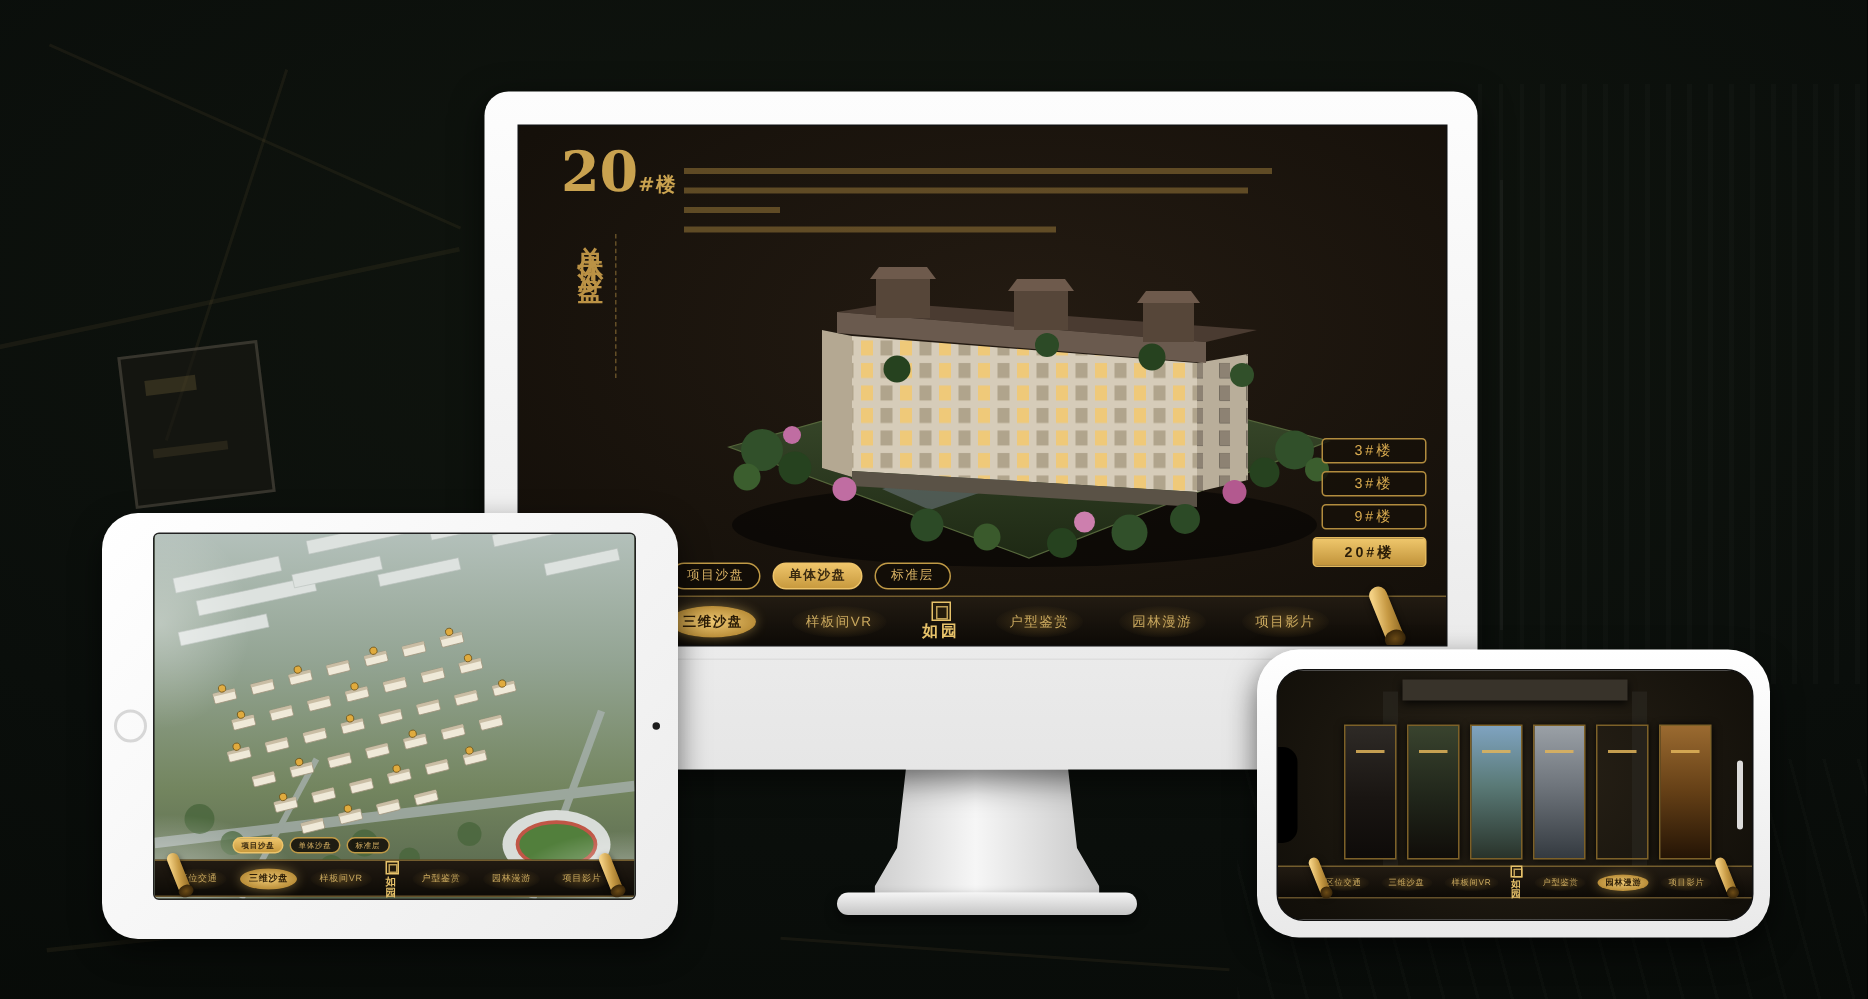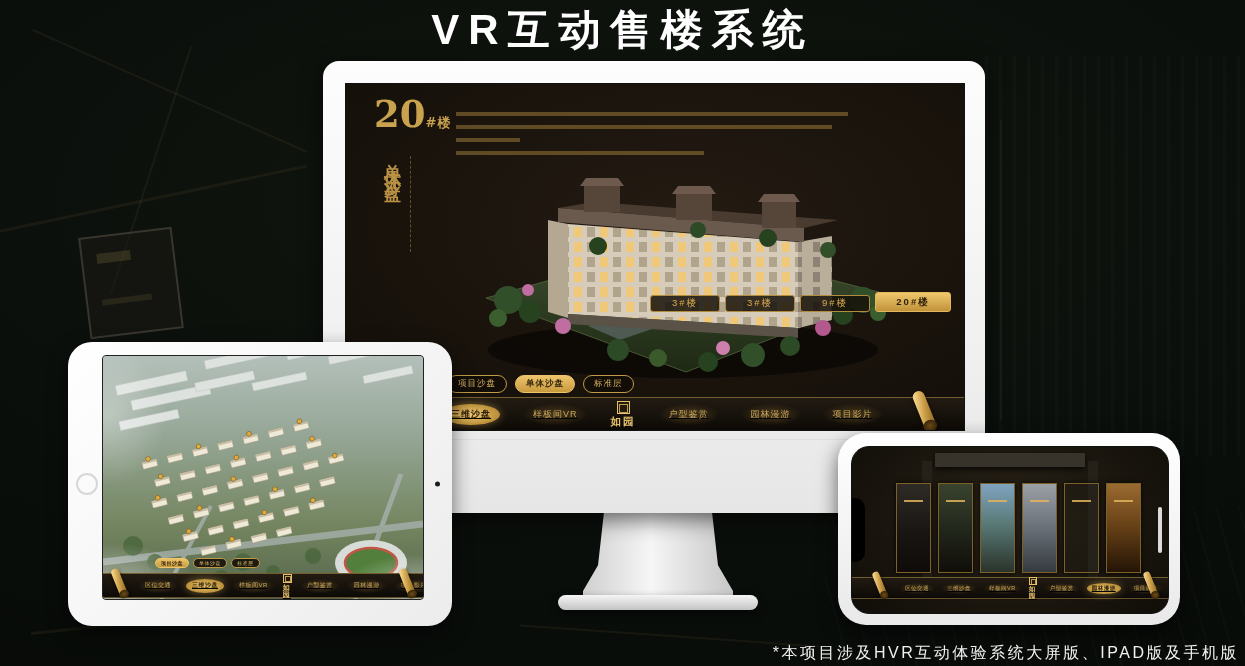--- a/index.html
+++ b/index.html
@@ -39,35 +39,35 @@
   .hero-no{position:absolute;left:28px;top:12px;color:#c9a24f;font-family:"DejaVu Serif",serif;
     font-size:37px;font-weight:700;line-height:1;}
   .hero-no small{font-size:13px;font-weight:700;letter-spacing:1px;}
   .hero-name{position:absolute;left:36px;top:66px;height:130px;writing-mode:vertical-rl;
     color:#bb9245;font-family:"DejaVu Serif",serif;font-size:17px;font-weight:700;letter-spacing:7px;}
   .hero-en{position:absolute;left:64px;top:72px;height:96px;width:0;
     border-left:1px dashed rgba(190,150,70,.45);}
   .desc{position:absolute;left:110px;top:28px;}
   .desc i{display:block;height:4px;background:rgba(141,111,53,.6);margin-bottom:9px;filter:blur(.4px);}
   .building{position:absolute;left:122px;top:66px;}
-  .fcol{position:absolute;right:13px;top:208px;display:flex;flex-direction:row;gap:5px;align-items:flex-end;}
+  .fcol{position:absolute;right:13px;top:208px;display:flex;flex-direction:column;gap:5px;align-items:flex-end;}
   .fbtn{width:68px;height:15px;display:flex;align-items:center;justify-content:center;cursor:pointer;
     border:1px solid #b28c3e;border-radius:3px;background:rgba(22,16,9,.85);
     color:#d9ab4f;font-size:9.5px;letter-spacing:2px;}
   .fbtn.active{background:linear-gradient(180deg,#efc76c,#c1933a);color:#2b1d08;
     font-weight:700;height:18px;width:74px;border-color:#e3b85c;}
   .pillrow{position:absolute;display:flex;gap:8px;}
   .pillrow.m{left:101px;top:291px;}
   .pill{border:1px solid #c09a46;border-radius:9px;background:rgba(18,13,7,.85);color:#d9b264;
     font-size:8.5px;letter-spacing:1px;padding:2px 10px;cursor:pointer;white-space:nowrap;}
   .pill.active{background:linear-gradient(180deg,#eec46a,#c89a3e);color:#3a2a10;font-weight:700;border-color:#eec46a;}
   
-  .gnav{position:absolute;left:0;right:0;display:flex;align-items:center;justify-content:flex-start;
+  .gnav{position:absolute;left:0;right:0;display:flex;align-items:center;justify-content:center;
     background:linear-gradient(180deg,#221b12 0%,#0d0a06 100%);
-    border-top:1px solid rgba(201,162,79,.55);border-bottom:1px solid rgba(201,162,79,.4);text-decoration:underline;}
+    border-top:1px solid rgba(201,162,79,.55);border-bottom:1px solid rgba(201,162,79,.4);}
   .ni{color:#c9a85e;white-space:nowrap;cursor:pointer;border-radius:50%;
     background:radial-gradient(ellipse at center, rgba(82,63,28,.85) 0%, rgba(30,22,10,0) 75%);}
   .ni.active{background:radial-gradient(ellipse at center,#eec873 0%,#b68a35 75%);
     color:#2c1d07;font-weight:700;box-shadow:0 0 8px rgba(236,196,100,.45);}
   .nlogo{display:flex;flex-direction:column;align-items:center;line-height:1;color:#e7c26a;}
   .seal{border:1px solid #e7c26a;background:rgba(40,30,12,.7);}
   .seal i{display:block;border:1px solid rgba(231,194,106,.8);width:60%;height:60%;margin:18%;}
   .nlogo-t{font-family:"DejaVu Serif",serif;font-weight:700;}
   .scroll{position:absolute;border-radius:6px;cursor:pointer;
     background:linear-gradient(105deg,#f3d083 15%,#c79a44 55%,#8a6420 100%);
@@ -138,21 +138,20 @@
   <div class="bgl" style="left:30px;top:610px;width:420px;height:3px;transform:rotate(-6deg);"></div>
   <div class="bgl" style="left:520px;top:635px;width:300px;height:2px;transform:rotate(4deg);"></div>
   <div class="bgl v" style="left:1000px;top:120px;width:2px;height:300px;"></div>
   <div class="bg-stripes"></div>
   <div class="bg-stripes2"></div>
   <div class="bg-plaque">
       <i></i>
       <b></b>
     </div>
 
-  <div class="page-title">VR互动售楼系统</div>
 
   <div class="m-stand"></div>
   <div class="m-base"></div>
   <div class="monitor">
     <div class="m-screen">
 
       <div class="hero-no">
         <span>20</span><small>#楼</small>
       </div>
       <div class="hero-name">单体沙盘</div>
@@ -423,14 +422,13 @@
         <span class="ni active">园林漫游</span>
         <span class="ni">项目影片</span>
       </div>
       <span class="scroll pl"></span>
       <span class="scroll pr"></span>
       <div class="notch"></div>
       <div class="home-ind"></div>
     </div>
   </div>
 
-  <div class="footnote">*本项目涉及HVR互动体验系统大屏版、IPAD版及手机版</div>
 </div>
 
 </body></html>

